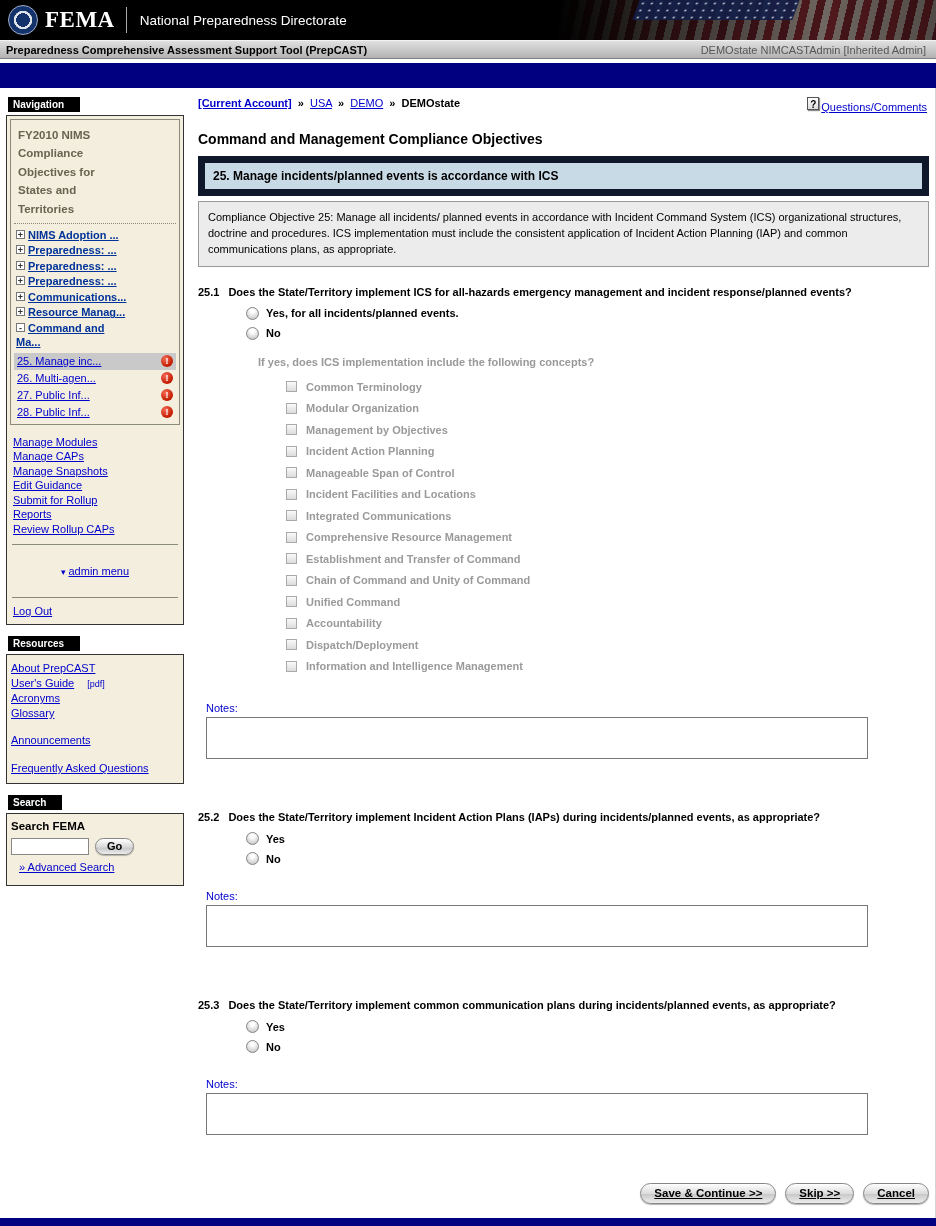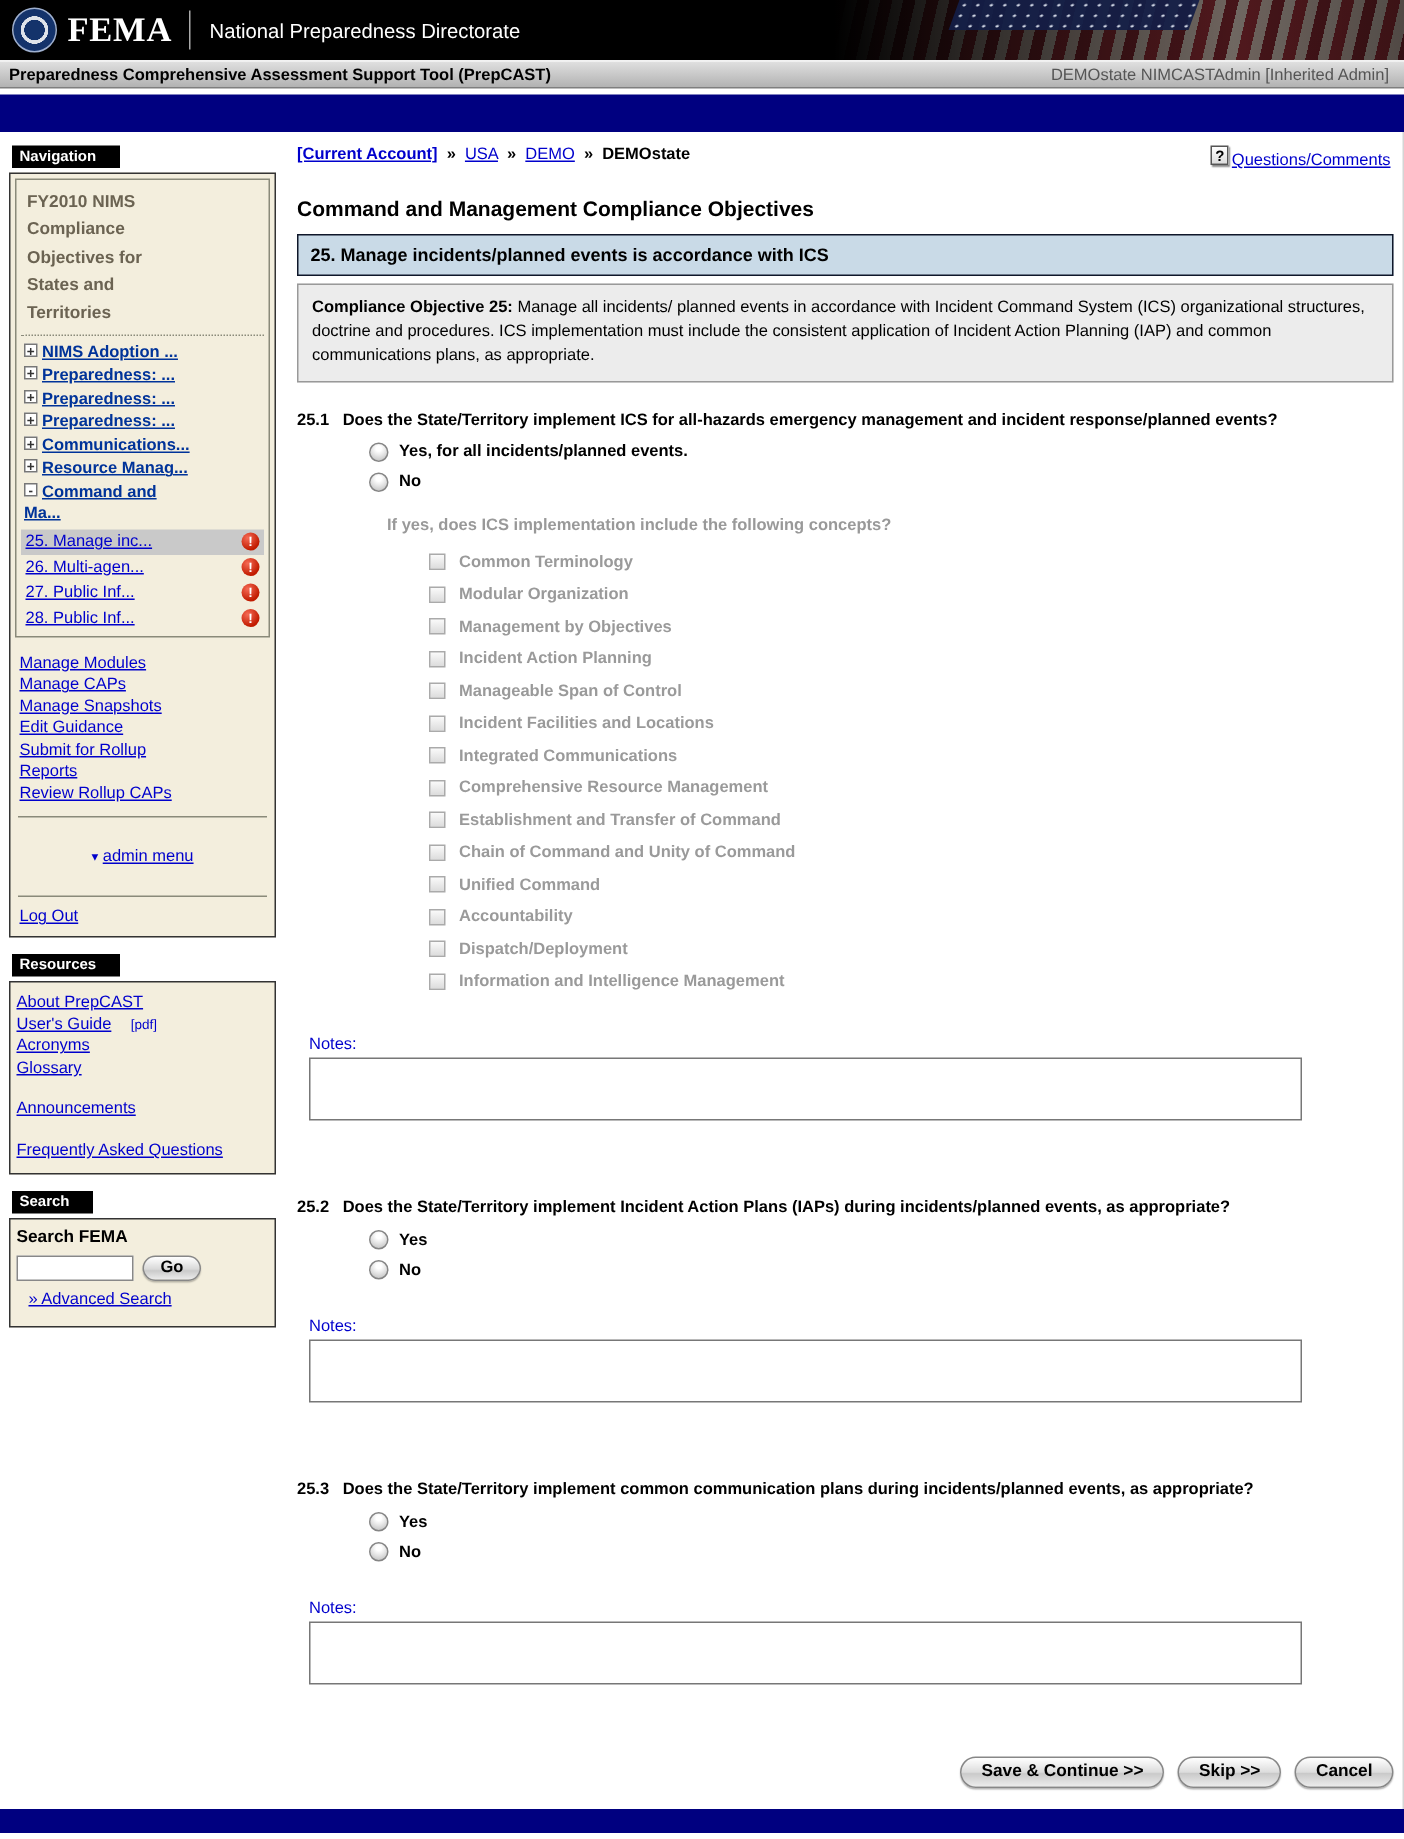--- a/index.html
+++ b/index.html
@@ -76,42 +76,42 @@
   
   .crumb-row { display: flex; justify-content: space-between; align-items: flex-start; font-size: 11px; padding-top: 2px; }
   .breadcrumb a { color: #0000cc; text-decoration: underline; }
   .bc-current-account { font-weight: bold; }
   .bc-sep { font-weight: bold; margin: 0 3px; }
   .bc-current { font-weight: bold; }
   .help { display: flex; align-items: flex-start; gap: 2px; margin-right: 2px; }
   .help-icon { width: 12px; height: 13px; border: 1px solid #555; background: linear-gradient(#fff, #ddd); font-size: 10px; font-weight: bold; text-align: center; line-height: 13px; box-shadow: 1px 1px 1px rgba(0,0,0,.45); }
   .help-link { color: #0000cc; text-decoration: underline; font-size: 11px; margin-top: 4px; }
   .page-title { font-size: 14px; font-weight: bold; margin: 18px 0 9px 0; }
-  .section-header { background: #c9dae7; border: 1px solid #0f172a; font-size: 12px; font-weight: bold; padding: 6px 8px; }
+  .section-header { background: #c9dae7; border: 7px solid #0f172a; font-size: 12px; font-weight: bold; padding: 6px 8px; }
   .objective-box { background: #ececec; border: 1px solid #999; font-size: 11px; line-height: 1.45; padding: 8px 9px; margin-top: 5px; }
-  .obj-label { font-weight: bold; }
+  .obj-label { font-weight: normal; }
   .question { margin-top: 19px; font-size: 11px; font-weight: bold; }
   .question.mt-xl { margin-top: 52px; }
   .q-number { margin-right: 9px; }
   .options { margin: 9px 0 0 48px; }
   .opt-row { display: flex; align-items: center; margin-bottom: 7px; }
   .radio { flex: none; width: 13px; height: 13px; border-radius: 50%; border: 1px solid #858585; margin-right: 7px;
     background: radial-gradient(circle at 50% 28%, #ffffff 0 18%, #e9e9e9 45%, #b9b9b9 100%); }
   .opt-label { font-size: 11px; font-weight: bold; }
   .subprompt { color: #999; font-weight: bold; font-size: 11px; margin: 16px 0 13px 60px; }
   .concepts { margin-left: 88px; }
   .concept-row { display: flex; align-items: center; margin-bottom: 9.5px; }
   .chk { flex: none; width: 11px; height: 11px; border: 1px solid #aaa; background: linear-gradient(#fafafa, #dcdcdc); margin-right: 9px; }
   .concept-label { color: #9a9a9a; font-weight: bold; font-size: 11px; }
   .notes-label { color: #0000cc; font-size: 11px; margin: 30px 0 3px 8px; }
   .notes-label.nl-md { margin-top: 25px; }
   .notes-area { display: block; width: 662px; height: 42px; margin-left: 8px; border: 1px solid #777; resize: none; font-family: inherit; font-size: 11px; background: #fff; }
   .btn-row { display: flex; justify-content: flex-end; gap: 9px; margin: 48px 0 14px 0; }
   .btn { font-family: inherit; font-size: 11.5px; font-weight: bold; color: #000; padding: 3px 13px 4px; border: 1px solid #878787; border-radius: 11px;
-    background: linear-gradient(#ffffff, #dcdcdc 50%, #c9c9c9 54%, #ececec); box-shadow: 0 1px 1px rgba(0,0,0,.3); }
+    background: linear-gradient(#ffffff, #dcdcdc 50%, #c9c9c9 54%, #ececec); box-shadow: 0 1px 1px rgba(0,0,0,.3); text-decoration: underline; }
 
   
   .footer-navy { height: 16px; background: #000080; }
   .footer-links { text-align: center; font-size: 11px; padding: 4px 0 1px; }
 </style>
 </head>
 <body>
 
 <div class="page">
 

